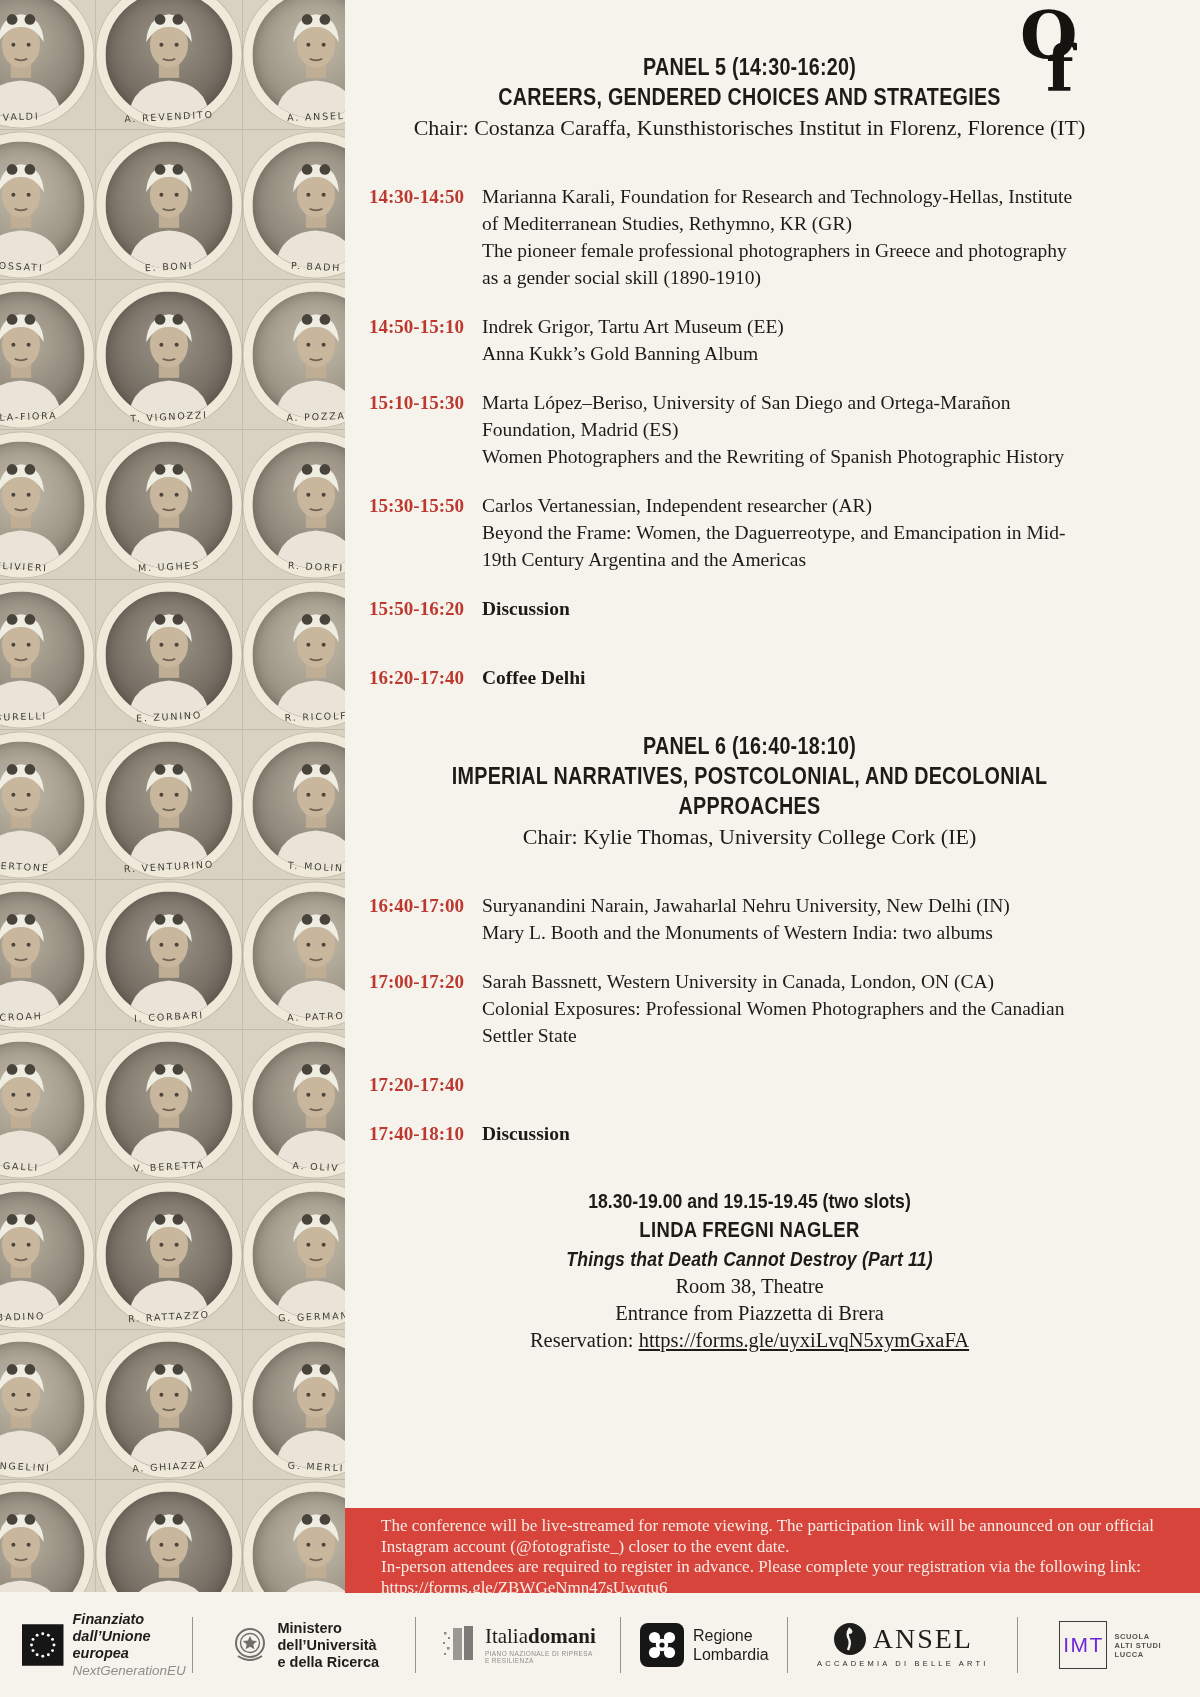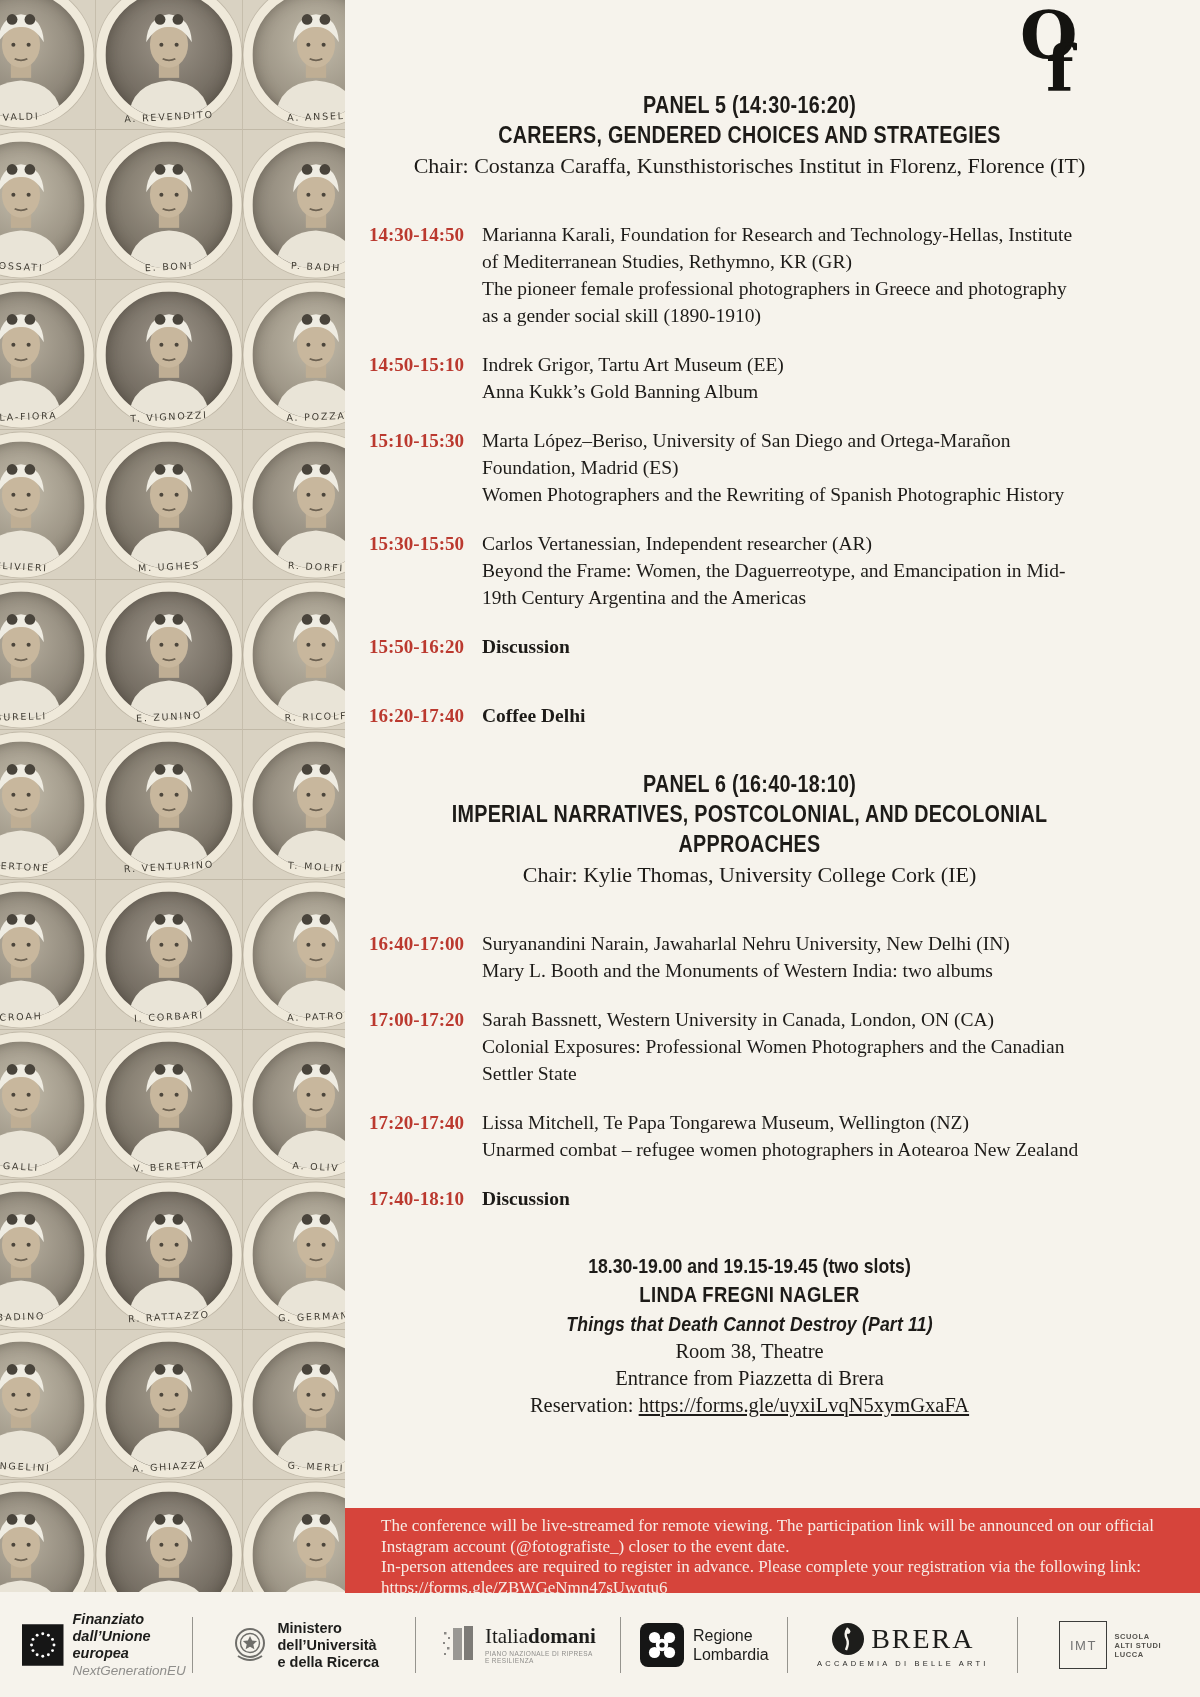--- a/index.html
+++ b/index.html
@@ -26,21 +26,21 @@
   .of-logo{position:absolute;top:8px;right:104px;width:84px;height:110px;color:#141310;}
   .of-o{position:absolute;left:8px;top:-6px;font-family:"DejaVu Serif",serif;font-weight:700;font-size:66px;line-height:66px;}
   .of-f{position:absolute;left:34px;top:28px;font-family:"DejaVu Serif",serif;font-weight:700;font-size:64px;line-height:64px;}
 
   .cond{font-family:"Liberation Sans",sans-serif;font-weight:700;transform:scaleX(.84);transform-origin:50% 50%;}
   .panel-header{text-align:center;}
   .panel-header .p-title{font-size:23.5px;line-height:30px;letter-spacing:.3px;}
   .panel-header .p-sub{font-size:23.5px;line-height:30px;letter-spacing:.3px;}
   .chair{text-align:center;font-size:22px;margin-top:3px;}
 
-  .first-header{padding-top:90px;}
+  .first-header{padding-top:52px;}
   .second-header{margin-top:40px;}
 
   .entries{margin-top:42px;}
   .entry{display:flex;margin-bottom:22px;font-size:19.5px;line-height:27px;}
   .entry.gap-before{margin-top:42px;}
   .time{flex:0 0 104px;margin-right:9px;font-weight:700;color:#bb392f;font-size:19px;}
   .details{max-width:600px;}
   .speaker{}
   .talk-title{}
   .bold-label{font-weight:700;}
@@ -77,21 +77,21 @@
   .ita-text{margin-left:8px;}
   .ita-brand{font-family:"Liberation Serif",serif;font-size:21px;line-height:21px;}
   .ita-brand b{font-weight:700;}
   .ita-sub{font-size:6.5px;line-height:7.5px;color:#8f8e8b;letter-spacing:.4px;width:110px;margin-top:3px;text-transform:uppercase;}
   .reg-text{margin-left:9px;font-size:16px;line-height:19px;}
   .bre-col{text-align:center;}
   .bre-row{display:flex;align-items:center;justify-content:center;}
   .bre-brand{font-family:"Liberation Serif",serif;font-size:28px;letter-spacing:2px;margin-left:6px;}
   .bre-sub{font-size:7.5px;letter-spacing:3.2px;margin-top:3px;color:#2a2a28;}
   .imt-box{width:46px;height:46px;border:1.6px solid #3c3c3a;display:flex;align-items:center;justify-content:center;
-           font-size:13px;letter-spacing:1.5px;color:#737373;}
+           font-size:21px;letter-spacing:1.5px;color:#6d28d9;}
   .imt-text{margin-left:7px;font-size:7.5px;line-height:9px;letter-spacing:.6px;color:#55534e;font-weight:bold;}
 </style>
 </head>
 <body>
 
 <div class="page">
 
   <aside class="photo-strip">
     <div class="strip-grid" id="strip-grid">
         <div class="pcell">
@@ -692,24 +692,20 @@
         </div>
         <div class="entry">
           <div class="time">17:00-17:20</div>
           <div class="details">
             <div class="speaker">Sarah Bassnett, Western University in Canada, London, ON (CA)</div>
             <div class="talk-title">Colonial Exposures: Professional Women Photographers and the Canadian Settler State</div>
           </div>
         </div>
         <div class="entry">
           <div class="time">17:20-17:40</div>
-          <div class="details">
-            <div class="speaker">Lissa Mitchell, Te Papa Tongarewa Museum, Wellington (NZ)</div>
-            <div class="talk-title">Unarmed combat – refugee women photographers in Aotearoa New Zealand</div>
-          </div>
         </div>
         <div class="entry">
           <div class="time">17:40-18:10</div>
           <div class="details">
             <div class="bold-label">Discussion</div>
           </div>
         </div>
       </section>
 
     <section class="event">
@@ -825,21 +821,21 @@
     <div class="fdivider"></div>
 
     <div class="fcell c-bre">
       <div class="bre-col">
         <div class="bre-row">
           <svg width="34" height="34" viewBox="0 0 34 34">
             <circle cx="17" cy="17" r="16" fill="#1d1d1b"></circle>
             <path d="M17 6 q-4 6 -1 11 q2 4 -1 11" stroke="#f6f3ec" stroke-width="2.4" fill="none"></path>
             <circle cx="17" cy="9.5" r="2.4" fill="#f6f3ec"></circle>
           </svg>
-          <span class="bre-brand">BRERA</span>
+          <span class="bre-brand">ANSEL</span>
         </div>
         <div class="bre-sub">ACCADEMIA DI BELLE ARTI</div>
       </div>
     </div>
 
     <div class="fdivider"></div>
 
     <div class="fcell c-imt">
       <div class="logo-row">
         <div class="imt-box">IMT</div>

